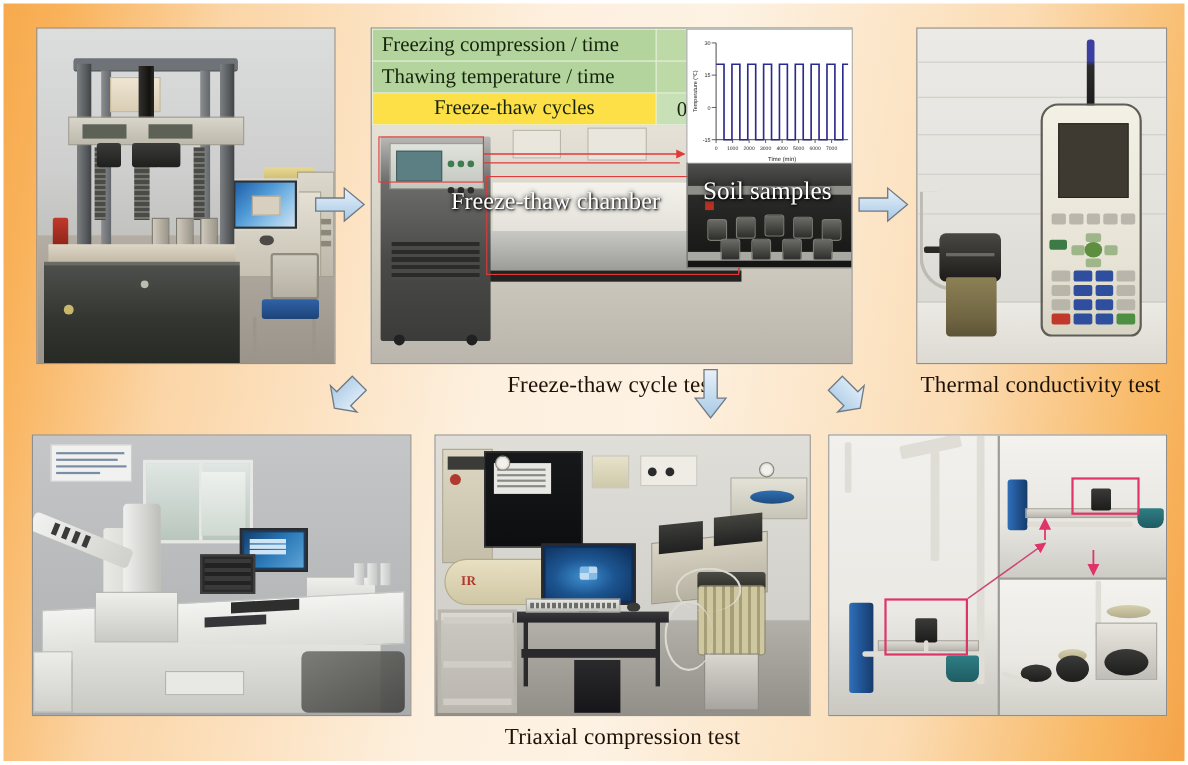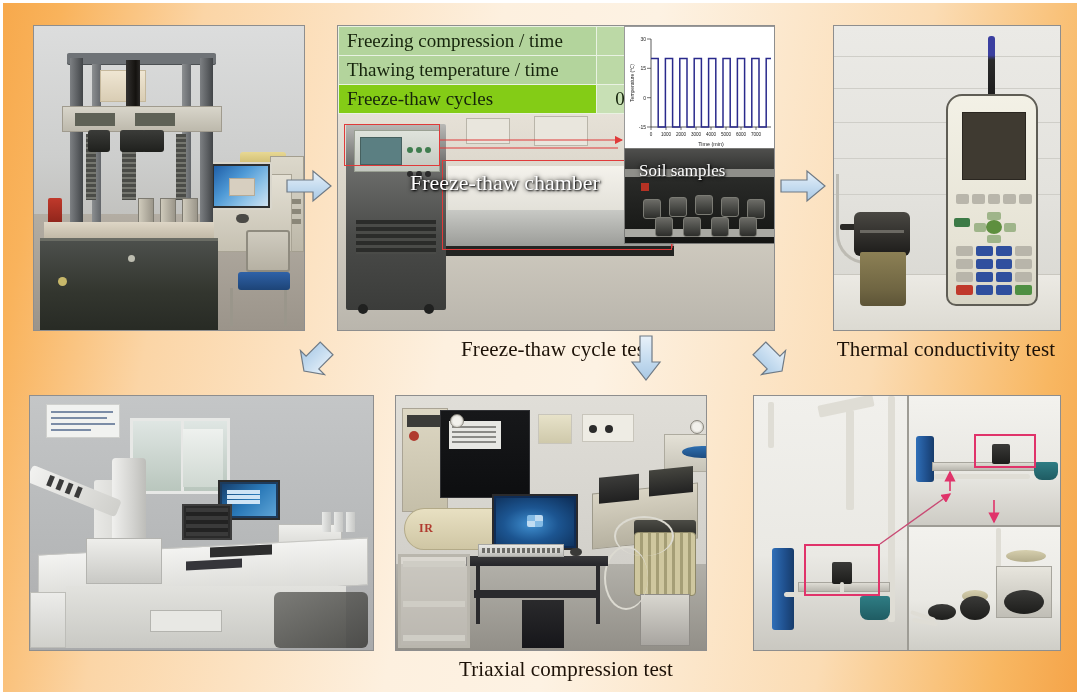--- a/index.html
+++ b/index.html
@@ -118,21 +118,21 @@
   
   #p2 { left: 334px; top: 22px; width: 438px; height: 306px;
         background:#cfcfcd; }
   
   #ftTable { position:absolute; left:0; top:0; width:438px; height:88px;
       border-collapse:collapse; background:#b7d6a0; }
   #ftTable td { border:1px solid #e9f2e2; font-size:19px; color:#16240c;
       padding:1px 8px; height:29px; vertical-align:middle; }
   #ftTable td.lbl { width:258px; background:#b3d49c; }
   #ftTable td.val { text-align:center; background:#bcd9a6; }
-  #ftTable tr.r3 td.lbl { text-align:left; background:#84cc16;}
+  #ftTable tr.r3 td.lbl { text-align:center; background:#fde047;}
   #ftTable tr.r3 td.val { background:#c8e0b5; letter-spacing:2px;}
   
   #p2 .photo { position:absolute; left:0; top:88px; width:438px; height:218px;
       background: linear-gradient(180deg,#e6e1d7 0%,#d8d3c7 38%,#b9b5ac 100%); }
   #p2 .chamber { position:absolute; left:8px; top:10px; width:100px; height:186px;
       background: linear-gradient(180deg,#b9b9b6 0%,#6d6e6c 22%,#4a4b49 60%,#3b3c3a 100%);
       border-radius:2px; }
   #p2 .ctrl { position:absolute; left:8px; top:6px; width:86px; height:42px;
       background: linear-gradient(180deg,#dfe3dc,#c3c7bf); border:1px solid #9aa093;}
   #p2 .ctrl .disp { position:absolute; left:5px; top:6px; width:42px; height:28px;
@@ -273,21 +273,21 @@
         background: linear-gradient(90deg,#e9eae8,#c6c7c5); }
   #p4 .bottle.a{left:292px;} #p4 .bottle.b{left:304px;} #p4 .bottle.c{left:316px;}
   #p4 .drawer { position:absolute; left:120px; top:214px; width:72px; height:22px;
         border:1px solid #b4b4af; background:#e8e8e4;}
   #p4 .chaircluster { position:absolute; left:244px; top:196px; width:94px; height:56px;
         background: linear-gradient(150deg,#6a6a66,#3c3c39); border-radius:6px; opacity:.85;}
   #p4 .leftstand { position:absolute; left:0; top:196px; width:36px; height:56px;
         background: linear-gradient(180deg,#ececeA,#d0d0cb); border:1px solid #bdbdb8;}
 
   
-  #p5 { left: 392px; top: 392px; width: 312px; height: 256px;
+  #p5 { left: 392px; top: 392px; width: 342px; height: 256px;
         background: linear-gradient(180deg,#d6d4cf 0%,#cbc9c3 52%,#a9a7a1 100%); }
   #p5 .wall3 { position:absolute; left:0; top:0; right:0; height:66%;
         background: linear-gradient(180deg,#e0ded8,#d2d0ca); }
   #p5 .floor3 { position:absolute; left:0; right:0; bottom:0; height:34%;
         background: linear-gradient(180deg,#b2b0a9,#928f88); }
   #p5 .comp { position:absolute; left:6px; top:12px; width:46px; height:104px;
         background: linear-gradient(180deg,#ddd7c3,#c5bfa9); border:1px solid #aaa495;}
   #p5 .comp i { position:absolute; left:4px; top:6px; width:36px; height:12px;
         background:#3b3b38; }
   #p5 .comp u { position:absolute; left:6px; top:22px; width:10px; height:10px;
@@ -575,21 +575,21 @@
       <div class="red"></div>
       <div class="jar" style="left:18px; top:50px;"></div>
       <div class="jar" style="left:44px; top:48px;"></div>
       <div class="jar" style="left:70px; top:46px;"></div>
       <div class="jar" style="left:96px; top:48px;"></div>
       <div class="jar" style="left:122px; top:50px;"></div>
       <div class="jar" style="left:30px; top:68px;"></div>
       <div class="jar" style="left:58px; top:68px;"></div>
       <div class="jar" style="left:86px; top:68px;"></div>
       <div class="jar" style="left:114px; top:68px;"></div>
-      <span class="inset-label" style="left:14px; top:12px; font-size:17px;">Soil samples</span>
+      <span class="inset-label" style="left:14px; top:12px; font-size:23px;">Soil samples</span>
     </div>
   </div>
   <div class="caption" id="cap2">Freeze-thaw cycle test</div>
 
   <div class="panel" id="p3">
     <div class="blind" style="top:30px;"></div>
     <div class="blind" style="top:62px;"></div>
     <div class="blind" style="top:96px;"></div>
     <div class="blind" style="top:132px;"></div>
     <div class="blind" style="top:168px;"></div>

